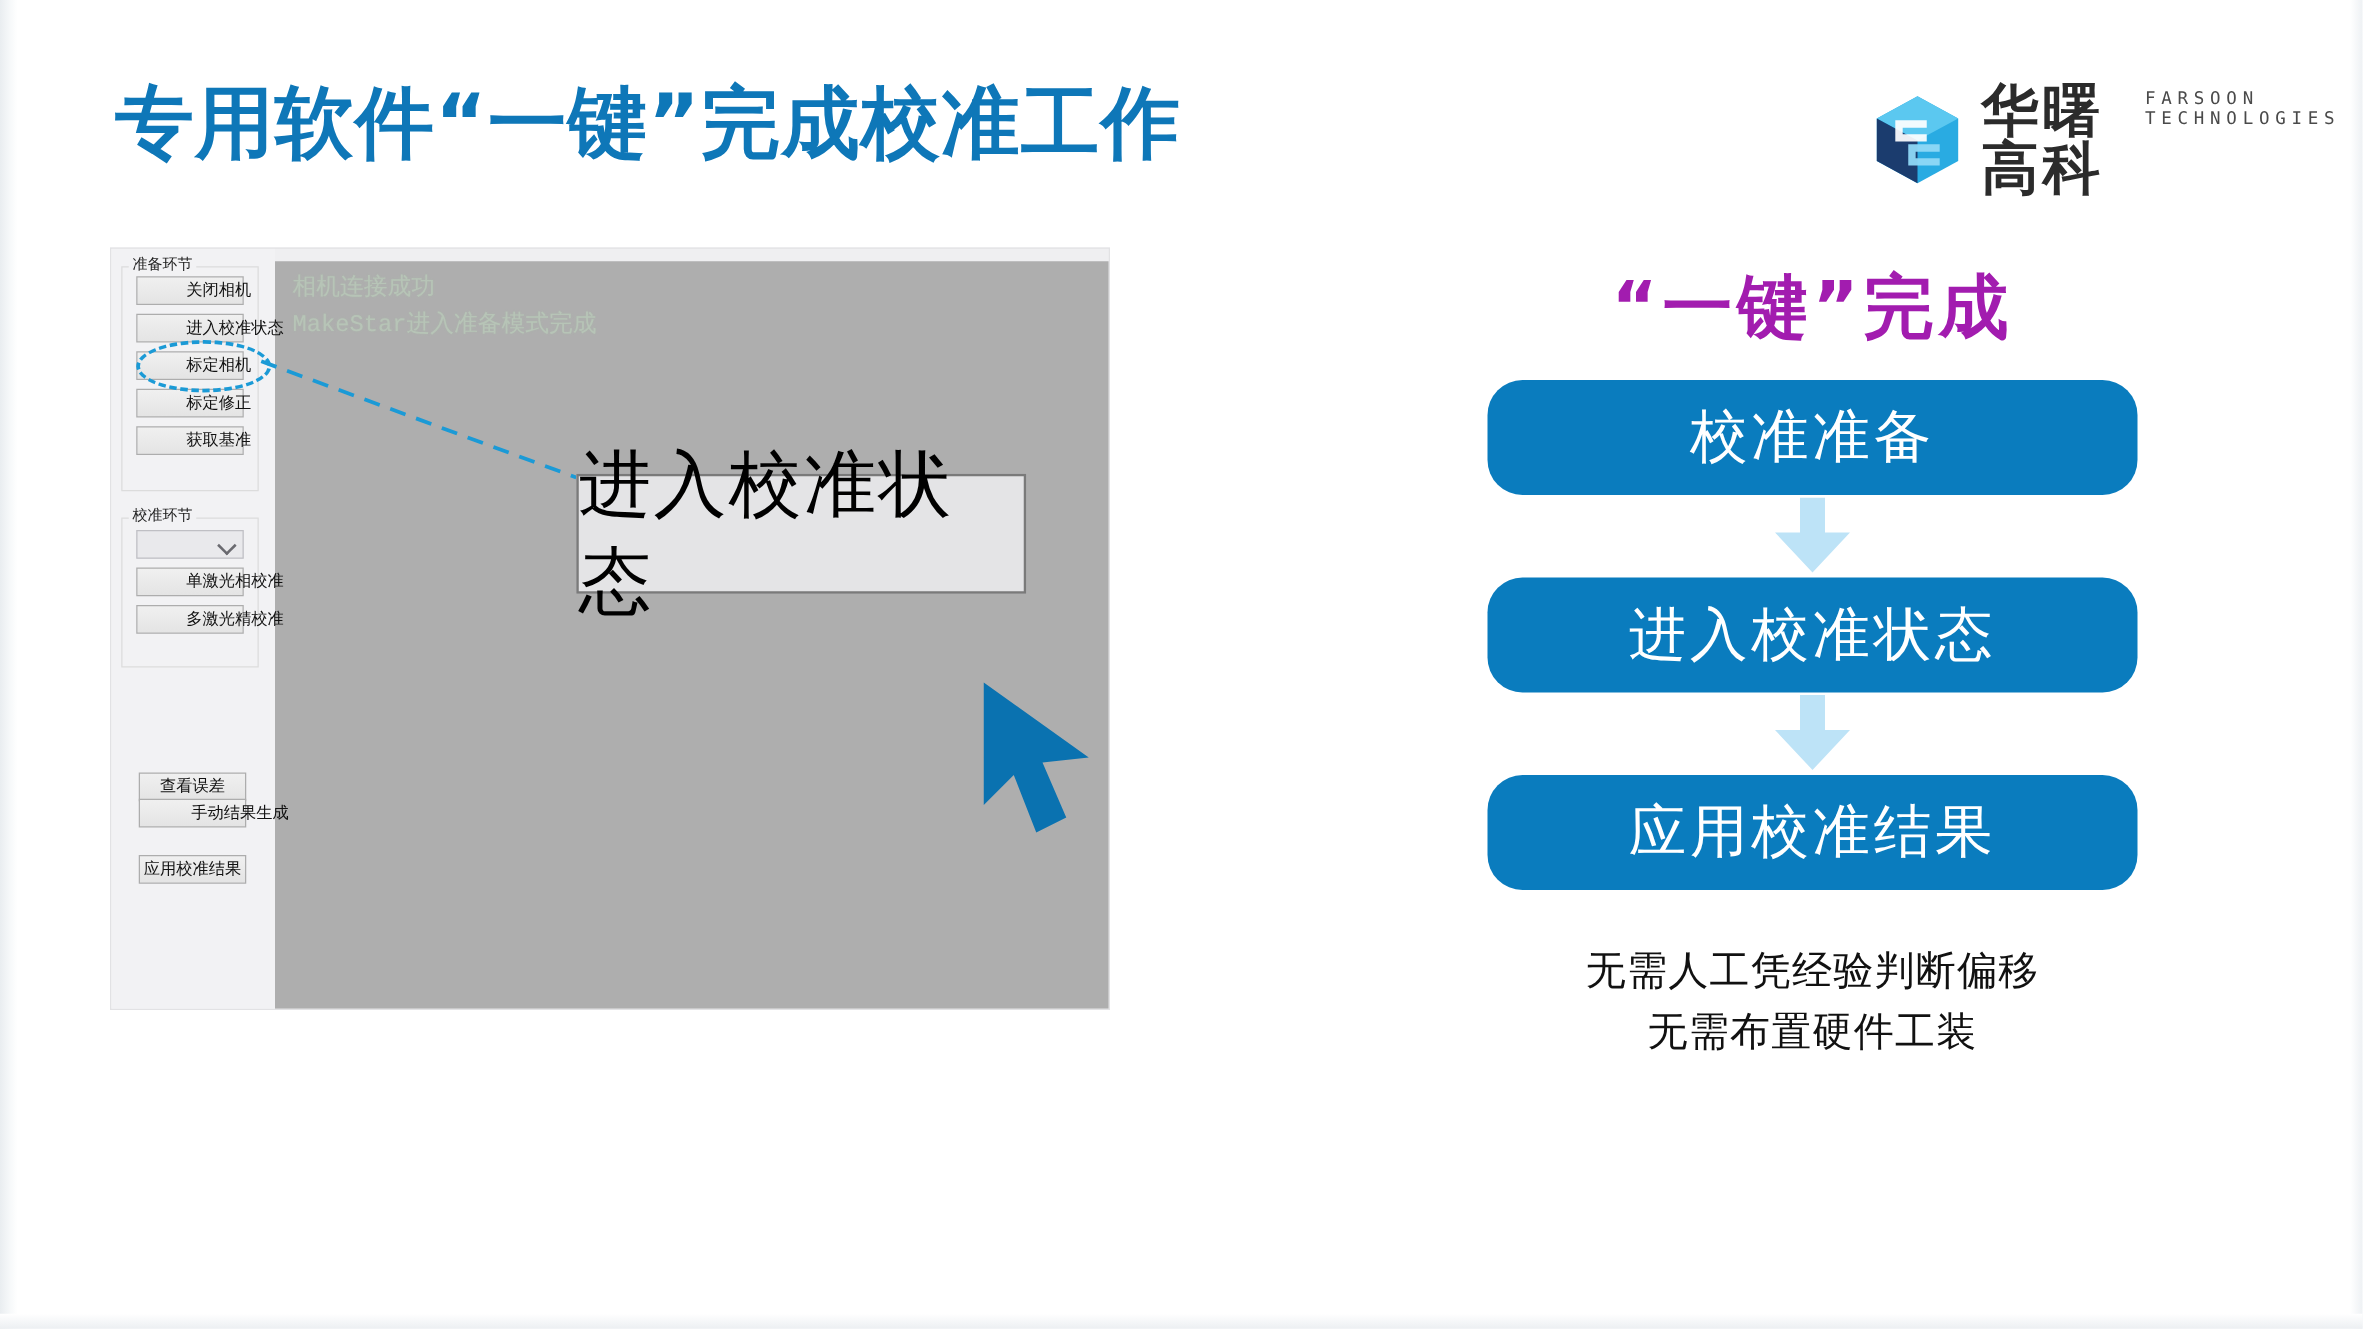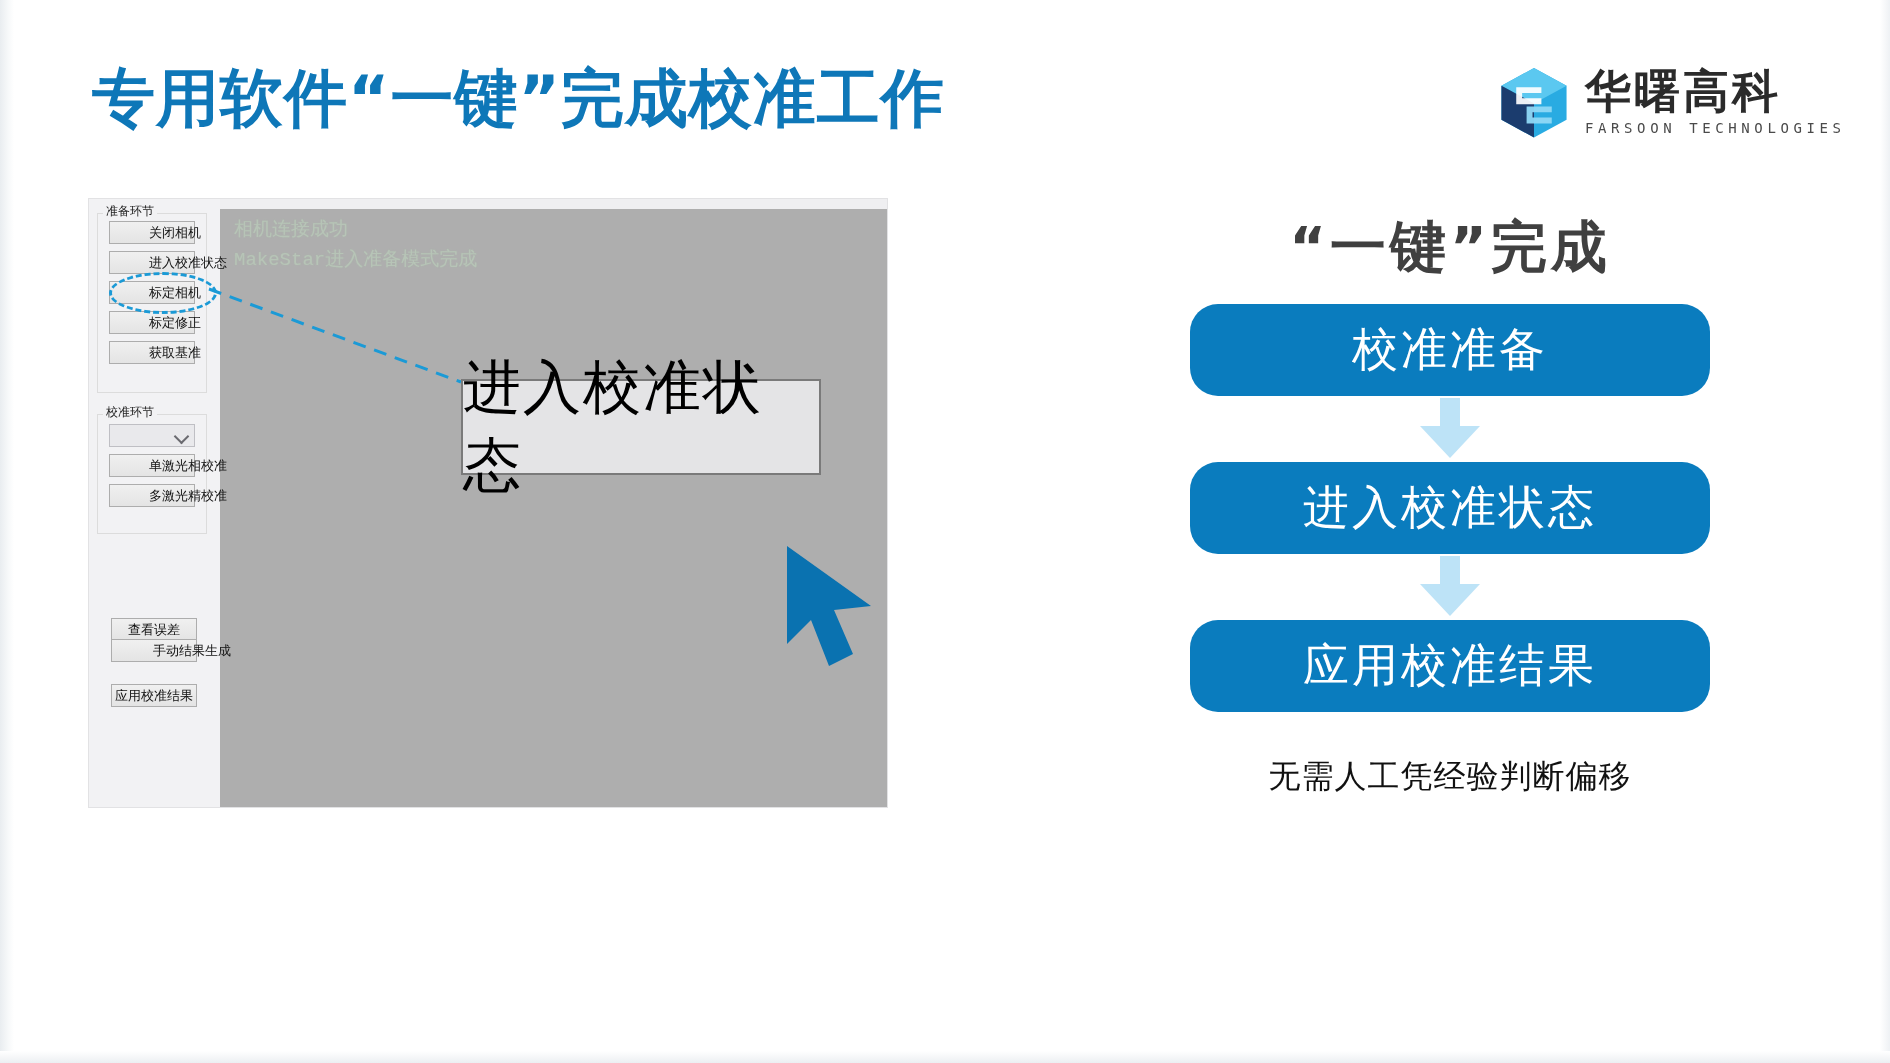--- a/index.html
+++ b/index.html
@@ -23,21 +23,21 @@
   #title{
     position:absolute;left:92px;top:56px;
     font-size:63px;font-weight:bold;color:#0E77B8;
     letter-spacing:1px;white-space:nowrap;
     font-family:"DejaVu Sans","Liberation Sans",sans-serif;
   }
 
   
   #logo{position:absolute;left:1497px;top:65px;display:flex;align-items:center;gap:14px;}
   #logo .mark{width:74px;height:74px;position:relative;flex:none;}
-  #logo .wordmark{display:flex;flex-direction:column;justify-content:center;}
+  #logo .wordmark{display:flex;flex-direction:row;justify-content:center;}
   #logo .cn{font-size:46px;font-weight:bold;color:#2b2b2b;letter-spacing:3px;
     font-family:"DejaVu Sans","Liberation Sans",sans-serif;line-height:1;}
   #logo .en{font-size:14px;color:#4a4a4a;letter-spacing:4.6px;margin-top:6px;
     font-family:"DejaVu Sans Mono","Liberation Mono",monospace;}
 
   
   #app{
     position:absolute;left:88px;top:198px;width:800px;height:610px;
     background:#efeff1;border:1px solid #e2e2e4;box-sizing:border-box;
     overflow:hidden;
@@ -99,21 +99,21 @@
     background:#e4e4e6;border:2px solid #7a7a7a;box-sizing:border-box;
     display:flex;align-items:center;justify-content:center;
     font-size:58px;color:#000;letter-spacing:2px;
     font-family:"DejaVu Sans","Liberation Sans",sans-serif;
   }
   #cursor{position:absolute;left:690px;top:345px;width:110px;height:130px;}
 
   
   #flow{position:absolute;left:1180px;top:216px;width:540px;}
   #flow-heading{
-    text-align:center;font-size:56px;font-weight:bold;color:#404040;
+    text-align:center;font-size:56px;font-weight:bold;color:#a21caf;
     letter-spacing:4px;line-height:1.1;margin-bottom:26px;
     font-family:"DejaVu Sans","Liberation Sans",sans-serif;
   }
   .flow-box{
     width:520px;height:92px;margin:0 auto;border-radius:28px;
     background:#0A7CBE;color:#fff;
     display:flex;align-items:center;justify-content:center;
     font-size:46px;letter-spacing:3px;
     font-family:"DejaVu Sans","Liberation Sans",sans-serif;
   }
@@ -216,16 +216,17 @@
     <div class="flow-arrow">
       <svg width="72" height="62" viewBox="0 0 72 62">
         <polygon points="26,0 46,0 46,28 66,28 36,60 6,28 26,28" fill="#BDE3F7"></polygon>
       </svg>
     </div>
 
     <div class="flow-box">应用校准结果</div>
 
     <div id="flow-captions">
       <div class="cap">无需人工凭经验判断偏移</div>
+      <div class="cap">无需布置硬件工装</div>
     </div>
   </div>
 
 </div>
 
 </body></html>

